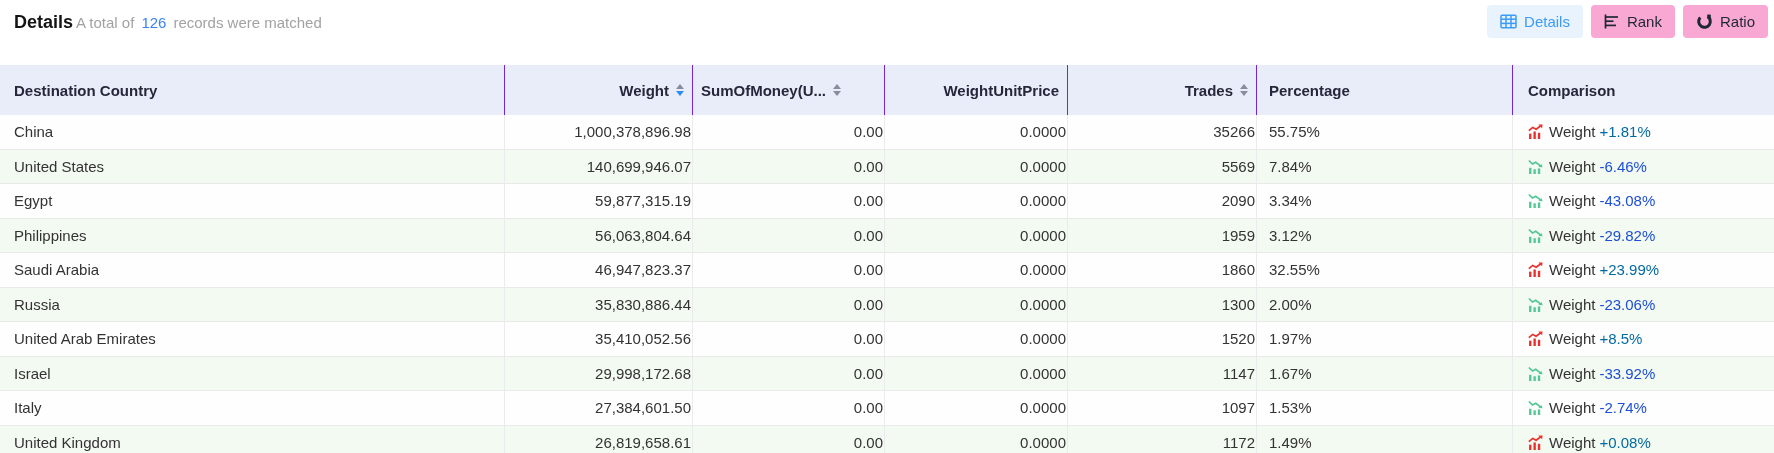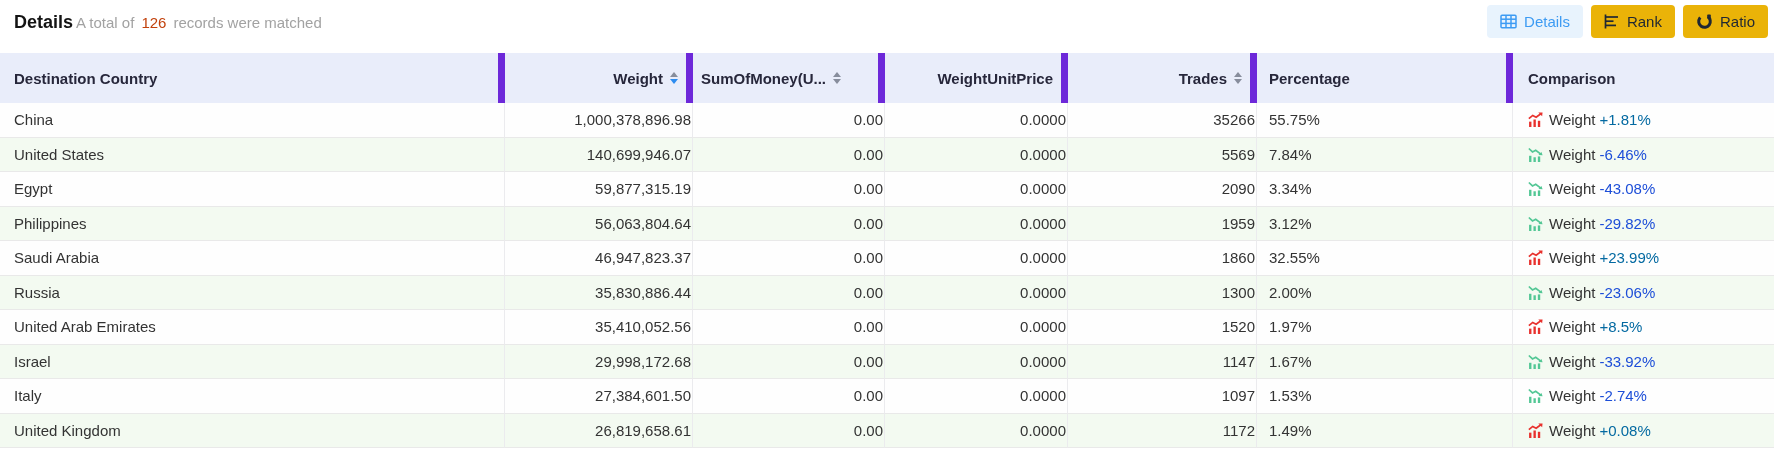--- a/index.html
+++ b/index.html
@@ -1,34 +1,34 @@
 <!DOCTYPE html>
 <html><head>
 <meta charset="utf-8">
 <style>
   * { margin:0; padding:0; box-sizing:border-box; }
   html,body { width:1774px; height:453px; background:#fff; overflow:hidden;
     font-family:"Liberation Sans","DejaVu Sans",sans-serif; }
 
   
-  .topbar { position:relative; height:53px; background:#fff; }
+  .topbar { position:relative; height:65px; background:#fff; }
   .page-title { position:absolute; left:14px; top:12px; font-size:18px; font-weight:bold; color:#141414; }
   .subtitle { position:absolute; left:76px; top:14px; font-size:15px; color:#a2a2a2; }
-  .subtitle .count { color:#c2410c; margin:0 7px; }
+  .subtitle .count { color:#3b82f6; margin:0 7px; }
   .view-tabs { position:absolute; right:6px; top:5px; display:flex; gap:8px; }
   .tab-btn { display:flex; align-items:center; gap:7px; height:33px; padding:0 13px;
-    border-radius:4px; font-size:15px; color:#1f2733; background:#eab308; cursor:pointer; border:none; }
+    border-radius:4px; font-size:15px; color:#1f2733; background:#f9a8d4; cursor:pointer; border:none; }
   .tab-btn.active { background:#e8f3fd; color:#3d9bf3; }
   .tab-btn svg { display:block; }
 
   
   table { width:1774px; border-collapse:separate; border-spacing:0; table-layout:fixed; }
   thead tr { height:50px; }
   th { background:#e9edfa; font-size:15px; font-weight:bold; color:#27273b;
-       border-right:7px solid #6d28d9; padding:0 8px; }
+       border-right:1px solid #6d28d9; padding:0 8px; }
   th:last-child { border-right:none; }
   .th-inner { display:flex; align-items:center; }
   .th-inner.right { justify-content:flex-end; }
   .th-inner.left  { justify-content:flex-start; }
   th.first { padding-left:14px; }
 
   .sorters { display:inline-flex; flex-direction:column; gap:2px; margin-left:7px; }
   .caret { width:0; height:0; border-left:4.5px solid transparent; border-right:4.5px solid transparent; }
   .caret.up   { border-bottom:5.5px solid #878d9c; }
   .caret.down { border-top:5.5px solid #878d9c; }

